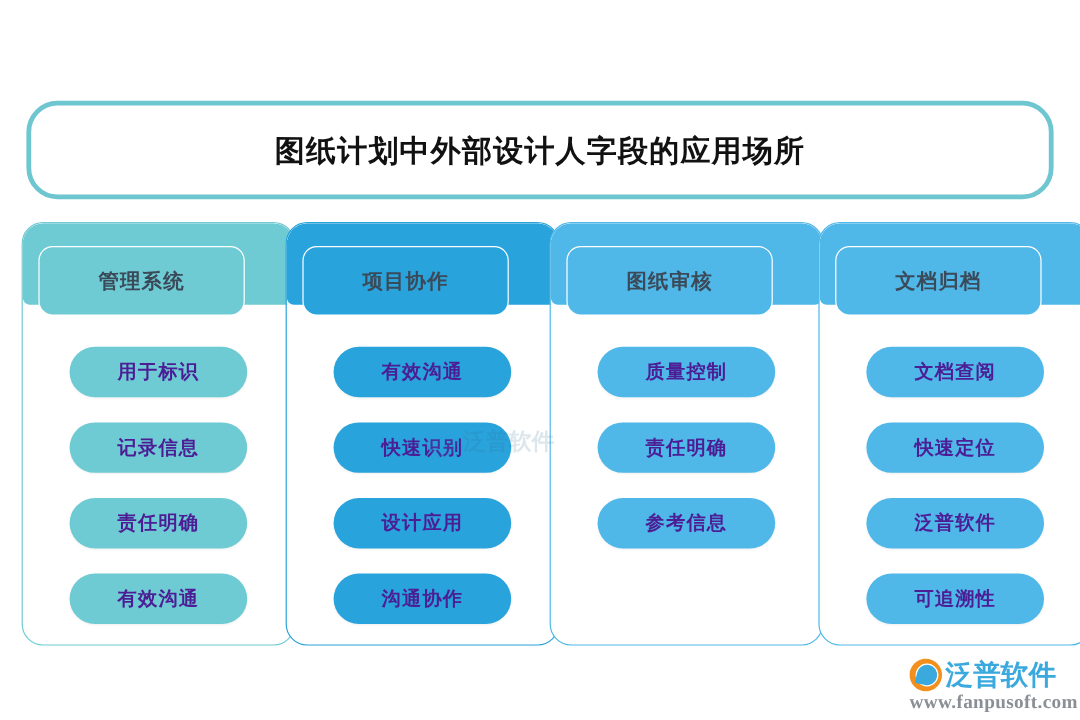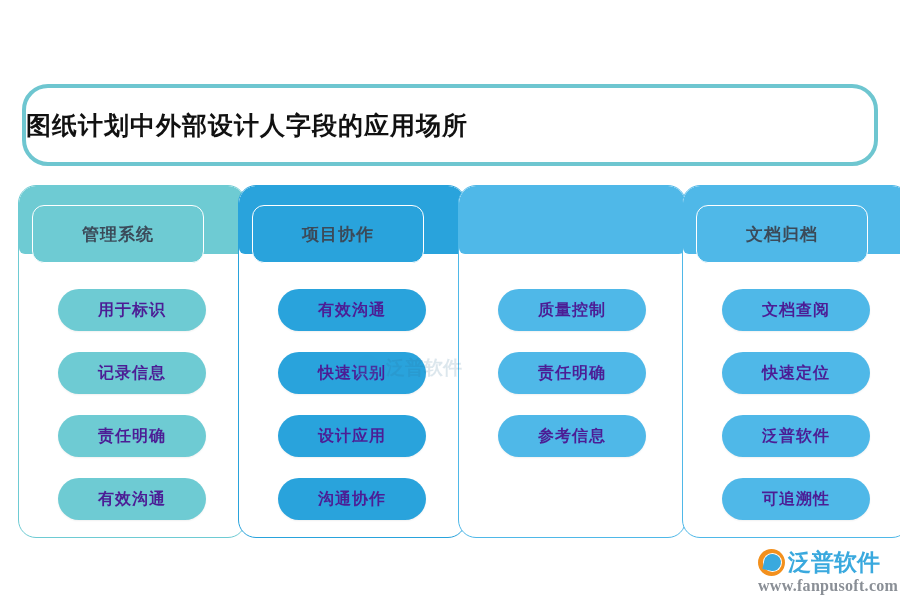--- a/index.html
+++ b/index.html
@@ -28,20 +28,21 @@
     left: 22px;
     top: 84px;
     width: 856px;
     height: 82px;
     box-sizing: border-box;
     border: 4px solid #6ec6d0;
     border-radius: 26px;
     background: #ffffff;
     display: flex;
     align-items: center;
+    justify-content: center;
   }
   .title-text {
     font-size: 25px;
     font-weight: bold;
     color: #111111;
     letter-spacing: 1px;
     white-space: nowrap;
   }
 
   
@@ -283,20 +284,23 @@
         <div class="item-pill">
           <span class="item-text">沟通协作</span>
         </div>
       </div>
     </div>
 
     <div class="col c2" style="--accent:#4fb8e8;">
       <div class="col-shell">
         <div class="col-cap"></div>
       </div>
+      <div class="col-header">
+        <span class="col-header-text">图纸审核</span>
+      </div>
       <div class="col-items">
         <div class="item-pill">
           <span class="item-text">质量控制</span>
         </div>
         <div class="item-pill">
           <span class="item-text">责任明确</span>
         </div>
         <div class="item-pill">
           <span class="item-text">参考信息</span>
         </div>

